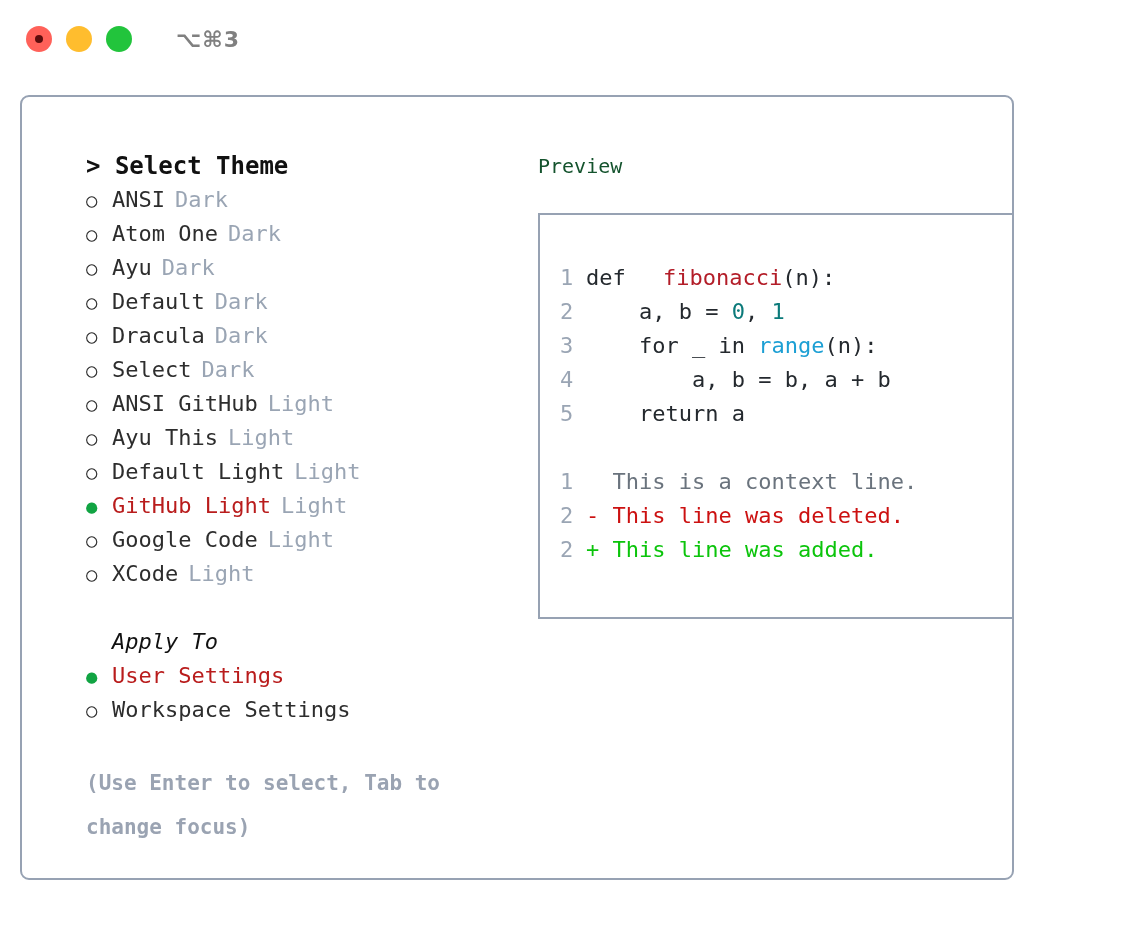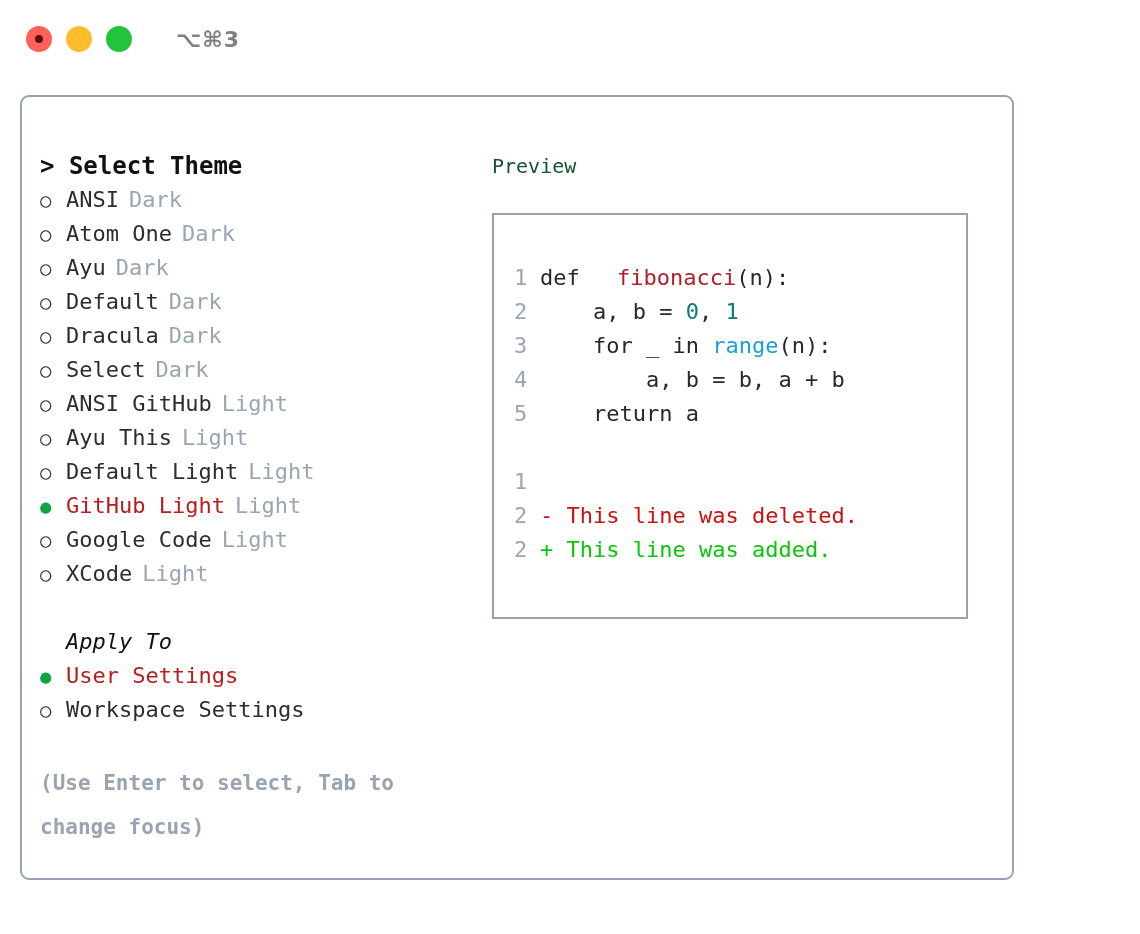--- a/index.html
+++ b/index.html
@@ -77,20 +77,21 @@
     border-radius: 9px;
     box-sizing: border-box;
     background: #ffffff;
   }
 
   .panel-inner {
     position: absolute;
     left: 0; top: 0;
     width: 100%; height: 100%;
     display: flex;
+    padding-left: 46px;
   }
 
   .col-left {
     width: 470px;
     padding: 52px 0 0 18px;
     box-sizing: border-box;
   }
   .col-right {
     flex: 1;
     padding: 52px 0 0 0;
@@ -236,21 +237,21 @@
         <div class="preview-box">
           <div id="code-block">
               <div class="code-line"><span class="ln">1</span><span><span class="code">def </span><span class="tok-fn">fibonacci</span><span class="code">(n):</span></span></div>
               <div class="code-line"><span class="ln">2</span><span><span class="code">    a, b = </span><span class="tok-num">0</span><span class="code">, </span><span class="tok-num">1</span></span></div>
               <div class="code-line"><span class="ln">3</span><span><span class="code">    for _ in </span><span class="tok-call">range</span><span class="code">(n):</span></span></div>
               <div class="code-line"><span class="ln">4</span><span><span class="code">        a, b = b, a + b</span></span></div>
               <div class="code-line"><span class="ln">5</span><span><span class="code">    return a</span></span></div>
             </div>
           <div class="spacer-line"></div>
           <div id="diff-block">
-              <div class="code-line"><span class="ln">1</span><span class="diff-ctx">  </span></div>
+              <div class="code-line"><span class="ln">1</span><span class="diff-ctx">  </span><span class="diff-ctx">This is a context line.</span></div>
               <div class="code-line"><span class="ln">2</span><span class="diff-del">- </span><span class="diff-del">This line was deleted.</span></div>
               <div class="code-line"><span class="ln">2</span><span class="diff-add">+ </span><span class="diff-add">This line was added.</span></div>
             </div>
         </div>
       </div>
 
     </div>
   </div>
 </div>
 

